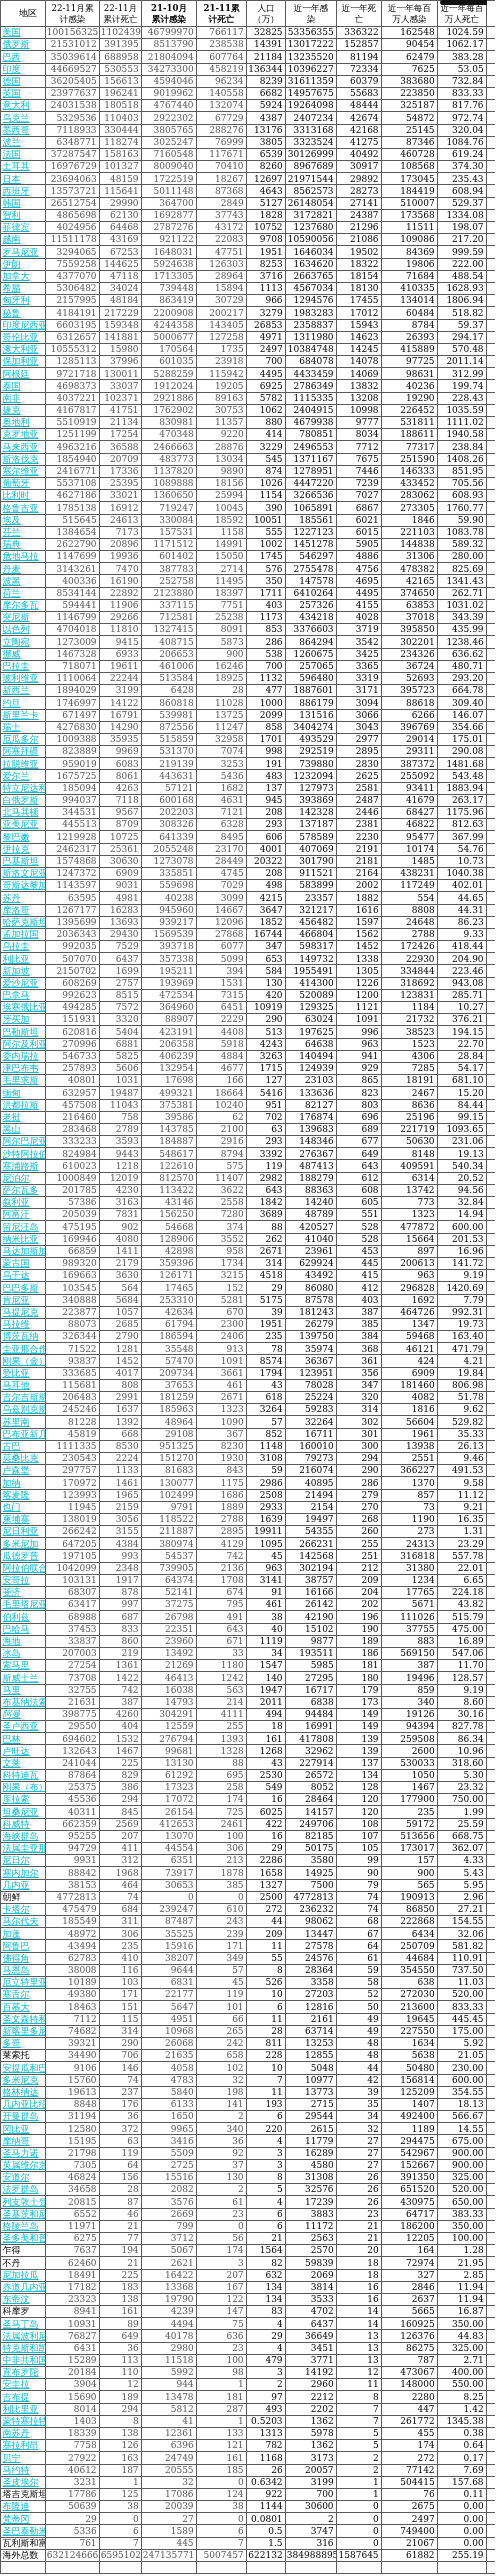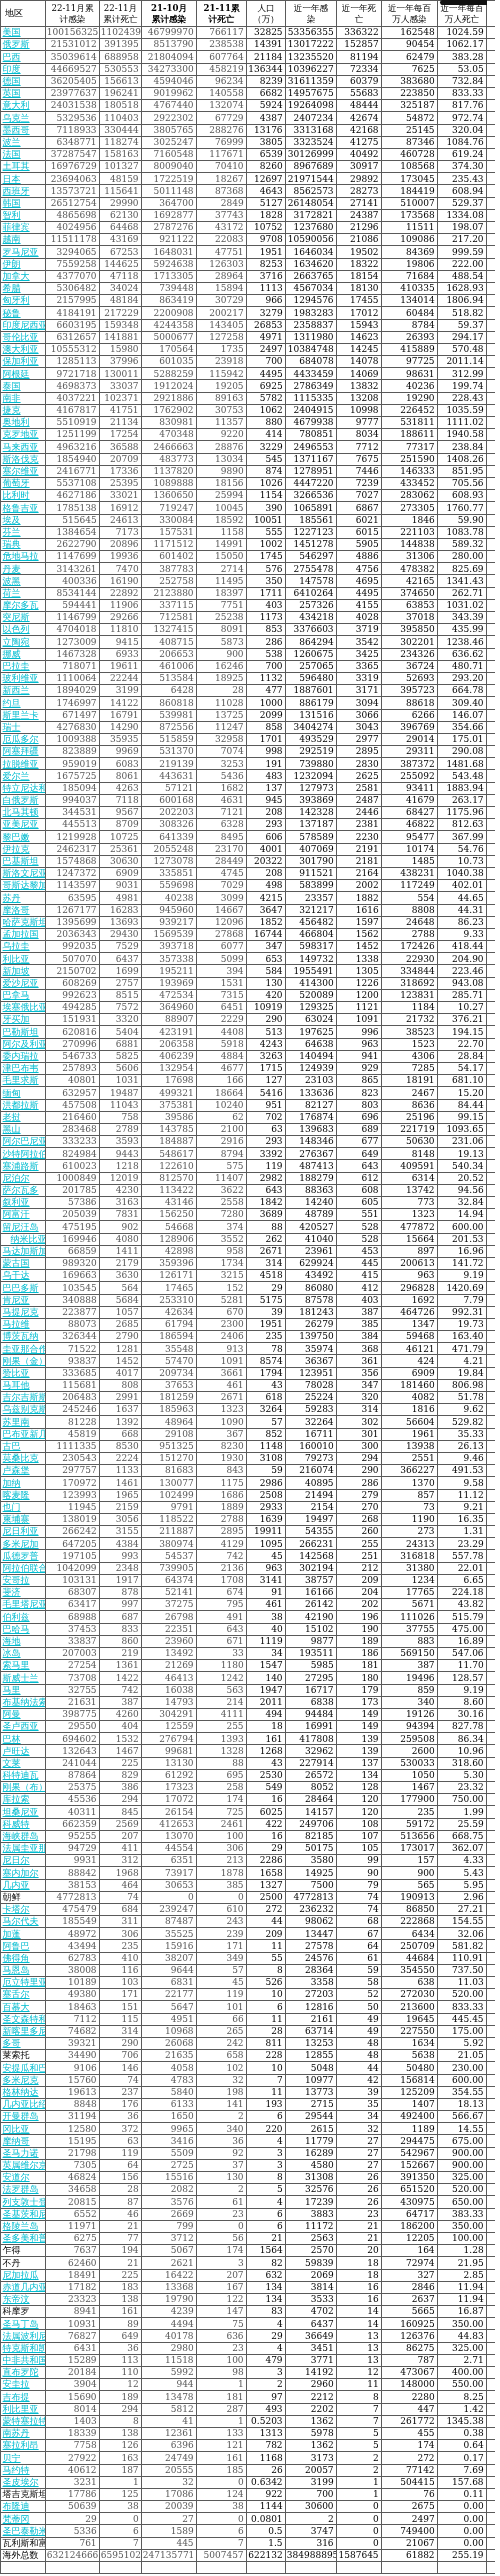--- a/index.html
+++ b/index.html
@@ -15,21 +15,21 @@
   th,td{
     border:0.8px solid #5a5a5a;overflow:hidden;white-space:nowrap;
     height:12.2px;padding:0 2.4px 0 0.8px;font-size:9px;line-height:10.6px;
     box-sizing:border-box;
   }
   thead th{
     height:26px;font-weight:normal;white-space:pre-line;text-align:center;
     vertical-align:middle;padding:0.8px 0;color:#000;font-size:8.6px;line-height:10.6px;
   }
   thead th.bold{font-weight:bold;}
-  thead th.rg-h{text-align:left;padding-left:4px;font-size:9px;}
+  thead th.rg-h{text-align:left;padding-left:18px;font-size:9px;}
   td.rg{text-align:left;padding:0 0 0 1.6px;}
   td.num{text-align:right;}
   td.g{color:#595959;}
   td.b{color:#000;}
   td.fill,th.fill{border-right:none;}
   tr.split td{border-top:1.6px solid #333;}
   .rlink{text-decoration:underline;}
   .rplain{color:#000;text-decoration:none;}
 </style>
 </head>
@@ -1357,21 +1357,21 @@
         <td class="num g">54668</td>
         <td class="num g">374</td>
         <td class="num b">88</td>
         <td class="num b">420527</td>
         <td class="num b">528</td>
         <td class="num b">477872</td>
         <td class="num b">600.00</td>
         <td class="fill"></td>
       </tr>
       <tr>
-        <td class="rg"><span class="rlink" style="color: rgb(0, 188, 208); margin-left: 8px;">纳米比亚</span></td>
+        <td class="rg"><span class="rlink" style="color: rgb(0, 188, 208);">纳米比亚</span></td>
         <td class="num g">169946</td>
         <td class="num g">4080</td>
         <td class="num g">128906</td>
         <td class="num g">3552</td>
         <td class="num b">262</td>
         <td class="num b">41040</td>
         <td class="num b">528</td>
         <td class="num b">15664</td>
         <td class="num b">201.53</td>
         <td class="fill"></td>
@@ -1864,21 +1864,21 @@
         <td class="num g">14793</td>
         <td class="num g">214</td>
         <td class="num b">2011</td>
         <td class="num b">6838</td>
         <td class="num b">173</td>
         <td class="num b">340</td>
         <td class="num b">8.60</td>
         <td class="fill"></td>
       </tr>
       <tr>
-        <td class="rg"><span class="rlink" style="color: rgb(0, 188, 208);">阿曼</span></td>
+        <td class="rg"><span class="rlink" style="color: rgb(0, 188, 208); font-style: italic;">阿曼</span></td>
         <td class="num g">398775</td>
         <td class="num g">4260</td>
         <td class="num g">304291</td>
         <td class="num g">4111</td>
         <td class="num b">494</td>
         <td class="num b">94484</td>
         <td class="num b">149</td>
         <td class="num b">19126</td>
         <td class="num b">30.16</td>
         <td class="fill"></td>

